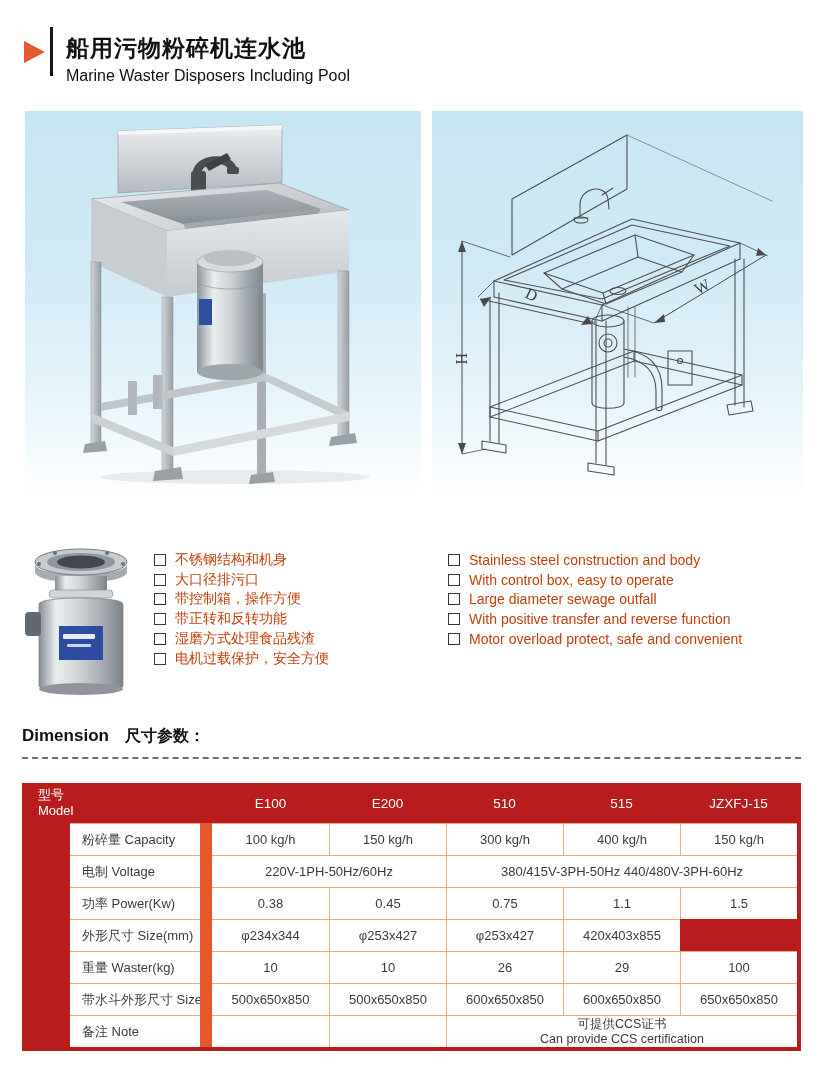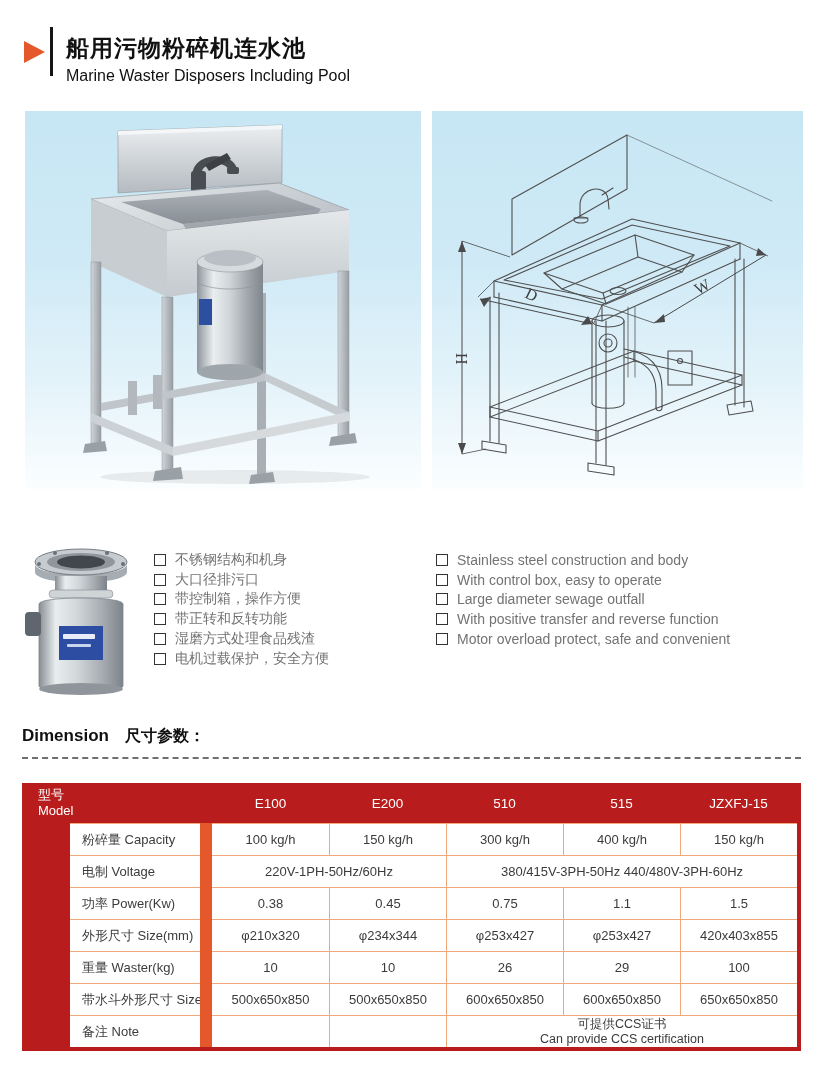--- a/index.html
+++ b/index.html
@@ -22,22 +22,22 @@
   .panel{position:absolute;top:111px;height:378px;
     background:linear-gradient(180deg,#c7e6f4 0%,#cfeaf6 40%,#e4f3fa 72%,#fbfeff 100%);}
   #panel-photo{left:25px;width:396px;}
   #panel-drawing{left:432px;width:371px;}
   .panel svg{position:absolute;left:0;top:0;}
 
   
   .disposer{left:25px;top:536px;width:112px;height:168px;}
   .feat-col{position:absolute;top:550px;}
   #features-zh{left:154px;}
-  #features-en{left:436px;text-align:center;}
-  .feat-item{display:flex;align-items:center;height:19.8px;font-size:14px;color:#737373;white-space:nowrap;}
+  #features-en{left:448px;text-align:center;}
+  .feat-item{display:flex;align-items:center;height:19.8px;font-size:14px;color:#c2410c;white-space:nowrap;}
   .cbx{width:10px;height:10px;border:1.4px solid #333;margin-right:9px;flex:0 0 auto;background:#fff;}
 
   
   .dim-head{left:22px;top:726px;font-size:17px;font-weight:bold;color:#101010;}
   .dim-head .zh{margin-left:16px;font-size:16px;}
   .dim-dash{left:22px;top:757px;width:779px;height:0;border-top:2px dashed #6f6f6f;}
 
   
   .spec{left:22px;top:783px;width:779px;background:#b91c1c;padding:0 4px 4px 4px;box-sizing:border-box;}
   .t-row{display:grid;grid-template-columns:174px 12px repeat(5,1fr);}
@@ -354,21 +354,20 @@
     <div class="cell v">0.38</div>
     <div class="cell v">0.45</div>
     <div class="cell v">0.75</div>
     <div class="cell v">1.1</div>
     <div class="cell v">1.5</div>
   </div>
 
   <div class="t-row body">
     <div class="cell label">外形尺寸 Size(mm)</div>
     <div class="cell bar"></div>
-    <div class="cell v">φ210x320</div>
     <div class="cell v">φ234x344</div>
     <div class="cell v">φ253x427</div>
     <div class="cell v">φ253x427</div>
     <div class="cell v">420x403x855</div>
   </div>
 
   <div class="t-row body">
     <div class="cell label">重量 Waster(kg)</div>
     <div class="cell bar"></div>
     <div class="cell v">10</div>

